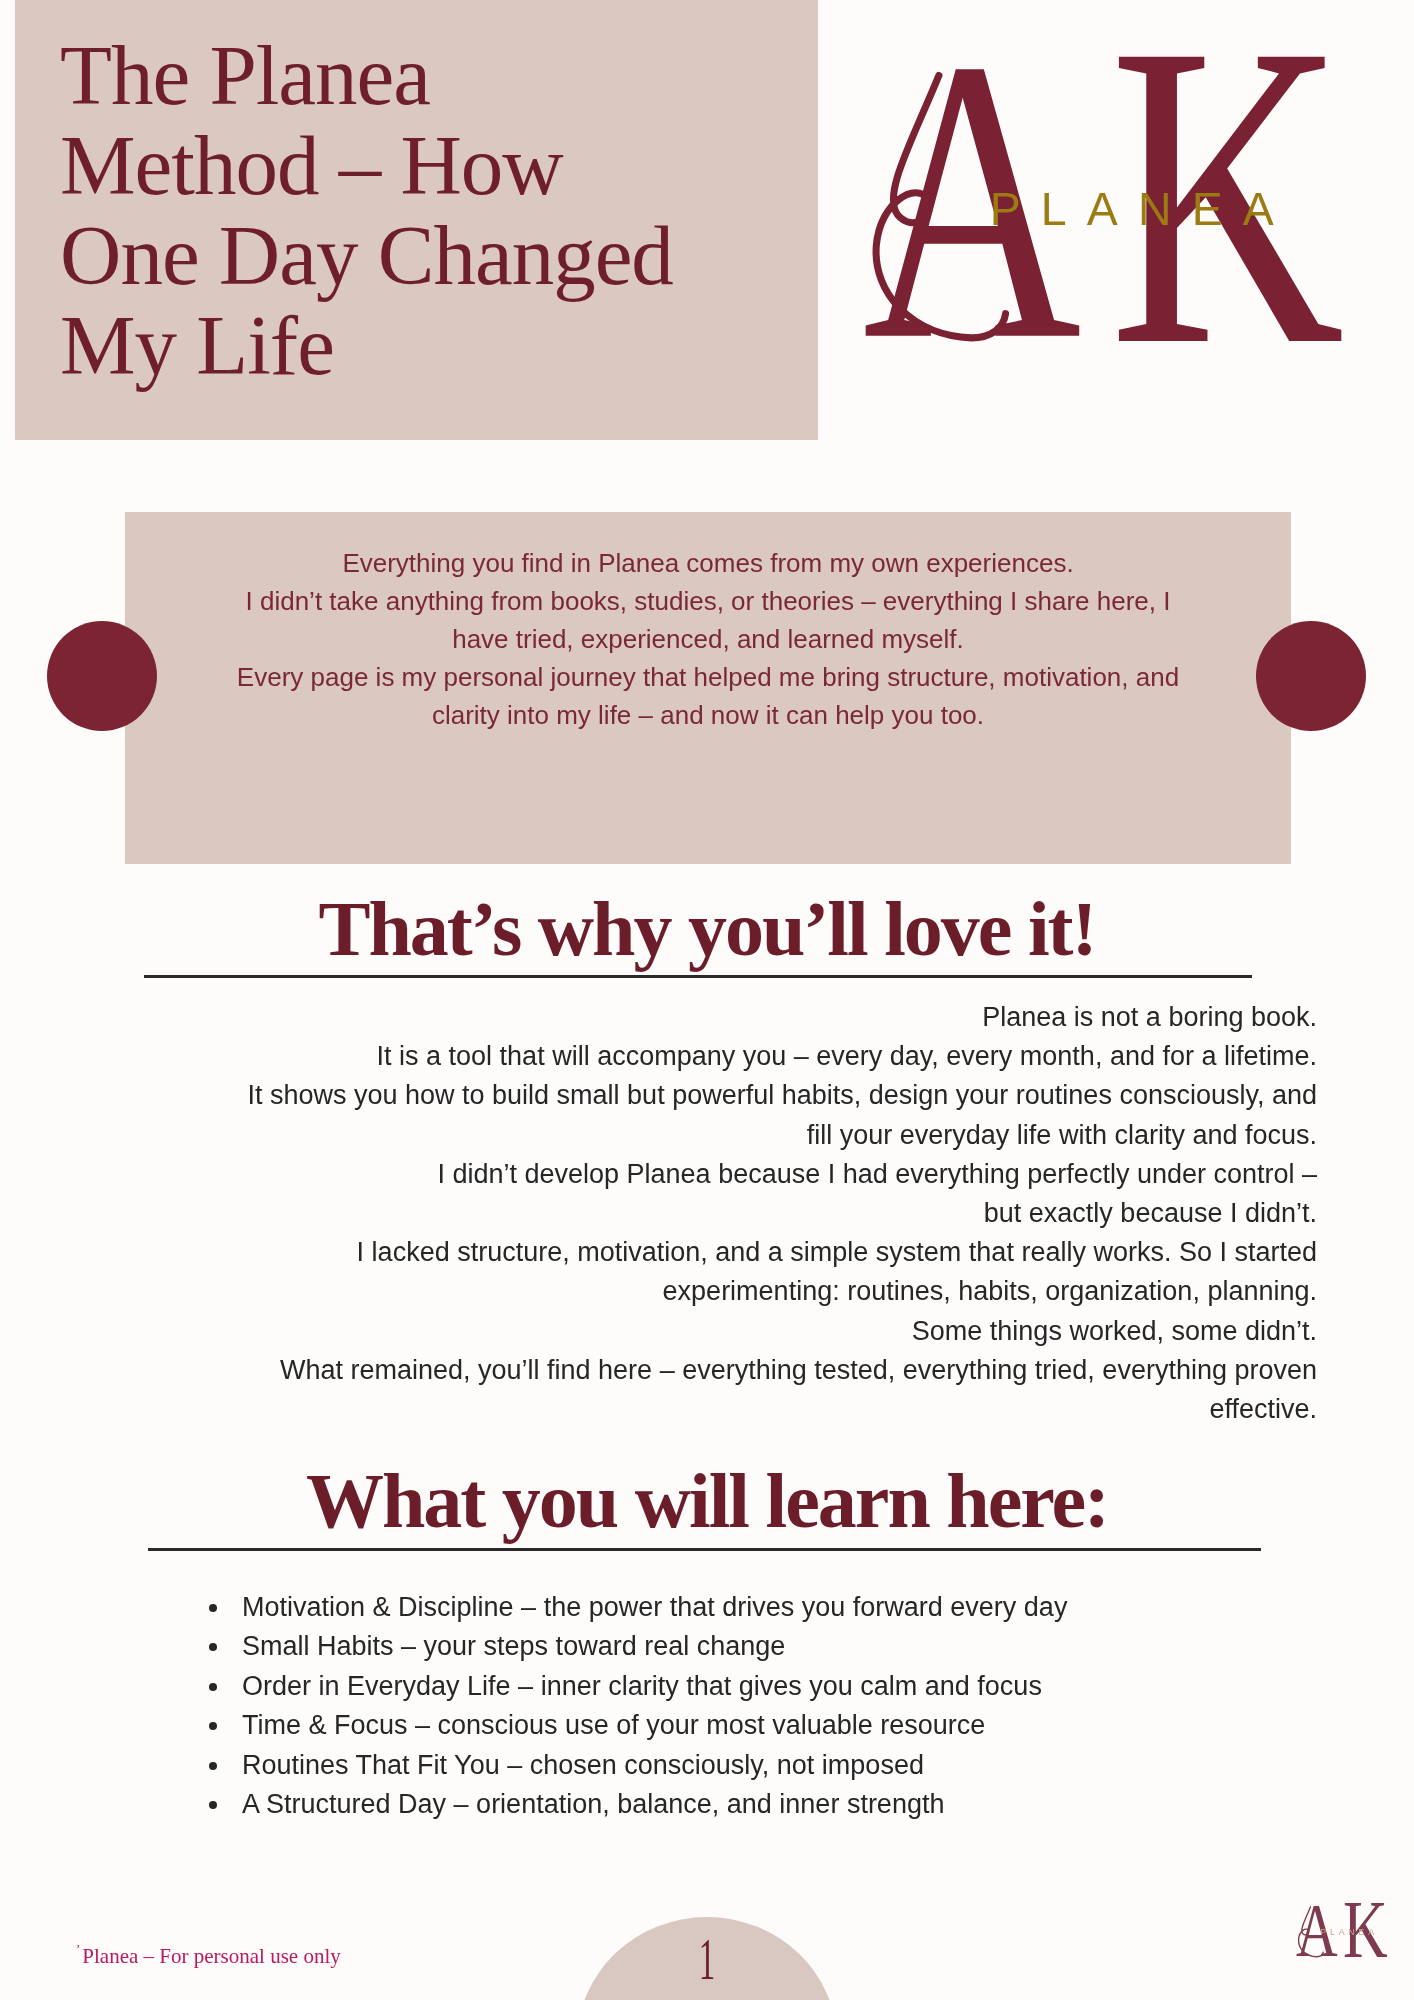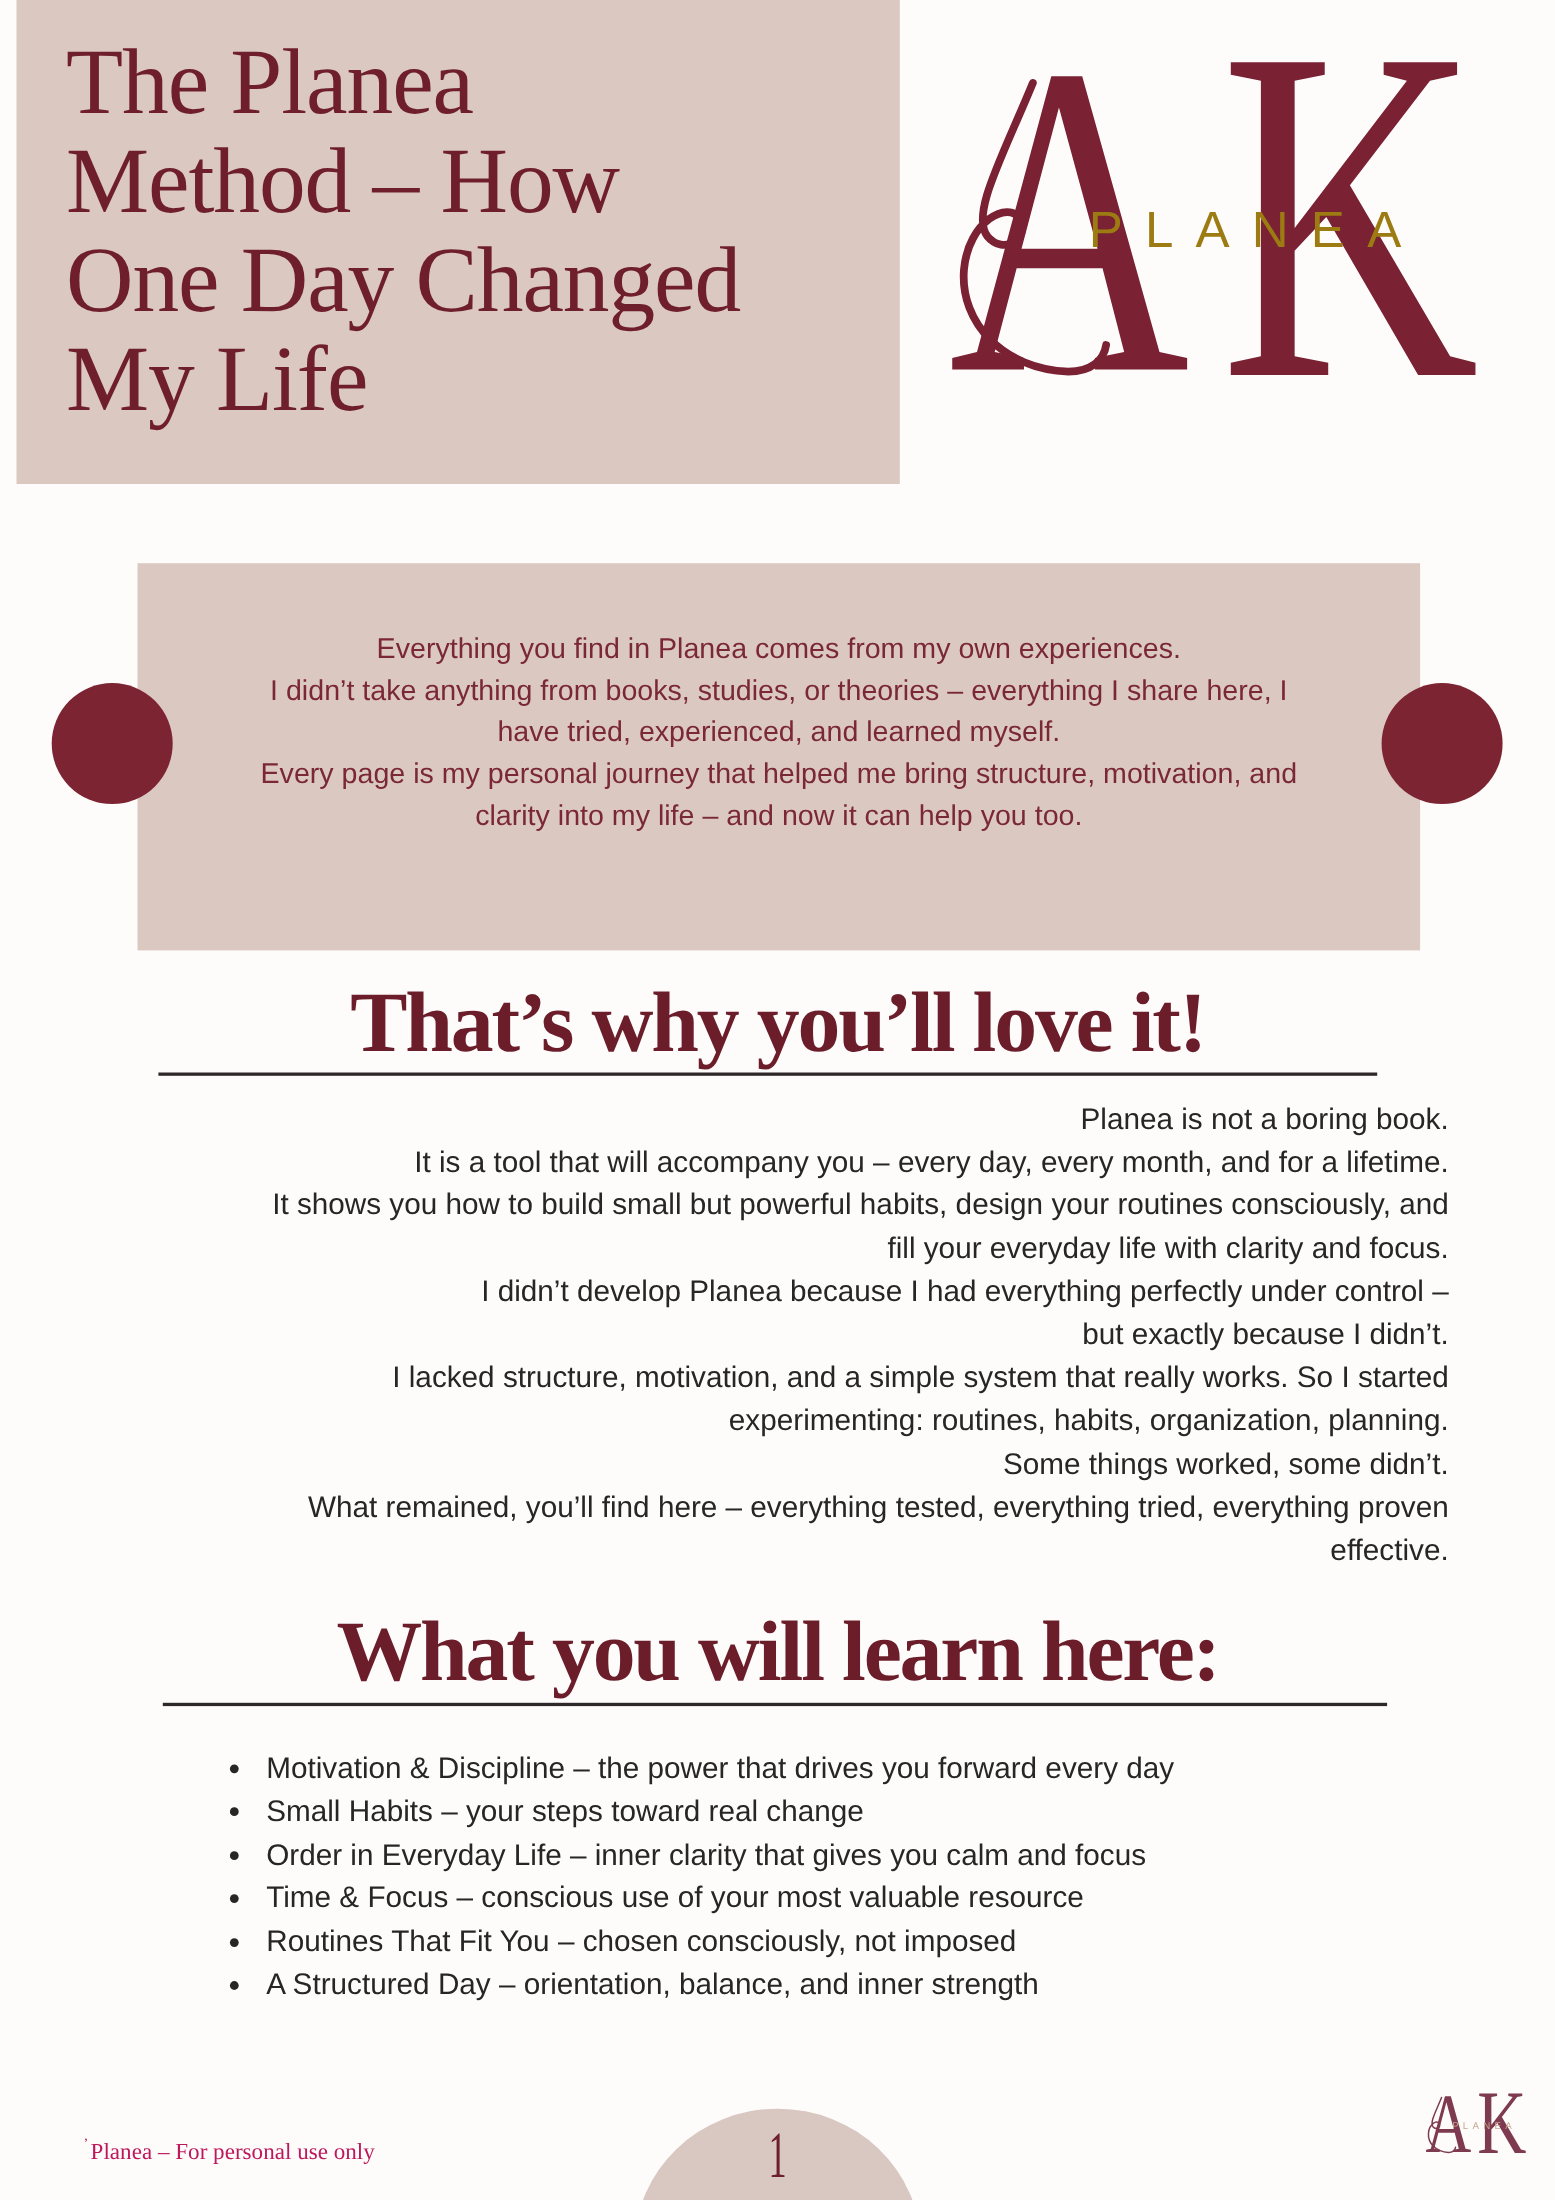--- a/index.html
+++ b/index.html
@@ -39,21 +39,21 @@
   .logo-main .word { fill:#9c7b12; }
   .logo-mini .mono { fill:#7d3a50; }
   .logo-mini .swash { fill:none; stroke:#7d3a50; }
   .logo-mini .word { fill:#c8a78f; }
 
   
   .quote {
     position:absolute; left:125px; top:512px;
     width:1166px; height:352px;
     background:#dbc8c1;
-    padding:58px 90px 0 90px;
+    padding:32px 90px 0 90px;
   }
   .quote p {
     font-size:26px; line-height:38px;
     color:#7a2836;
     text-align:center;
     white-space:pre-line;
   }
   .circle {
     position:absolute; width:110px; height:110px;
     border-radius:50%;

